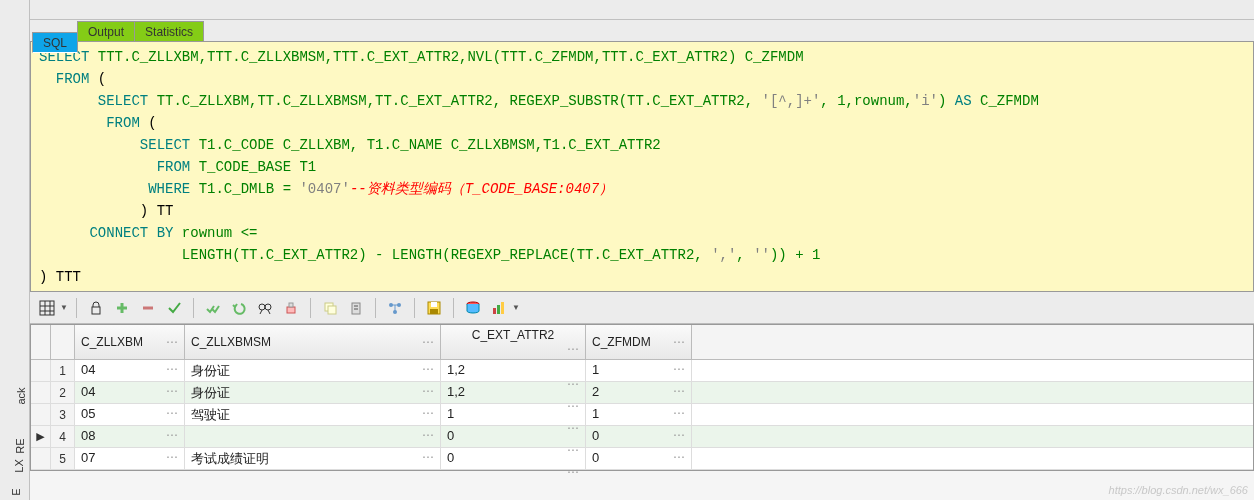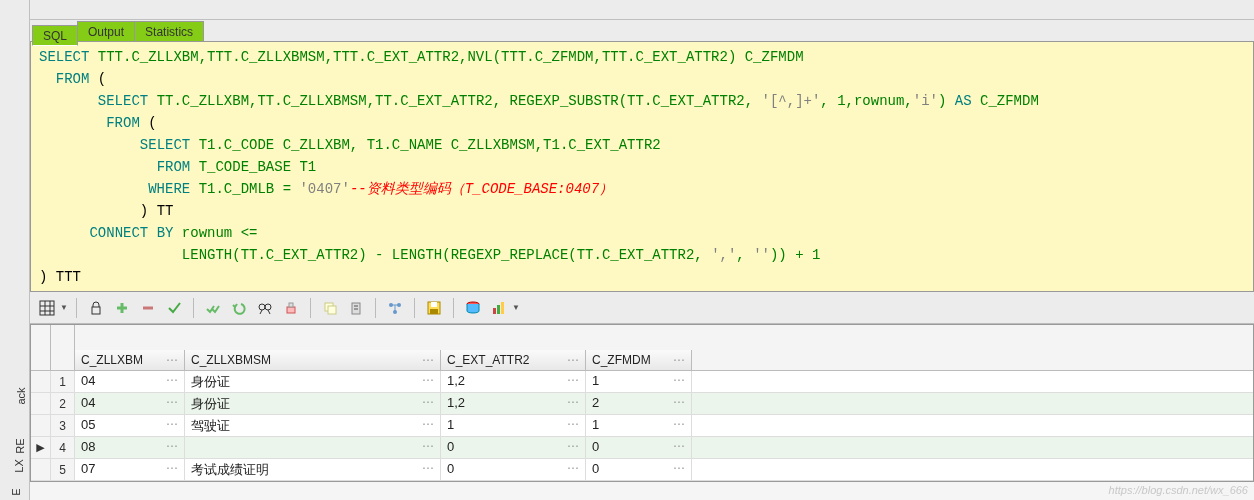--- a/index.html
+++ b/index.html
@@ -4,44 +4,44 @@
 <style>
   * { box-sizing: border-box; }
   html, body { margin: 0; padding: 0; font-family: Tahoma, Arial, sans-serif; font-size: 12px; background: #f0f0f0; }
   .app { width: 1254px; height: 500px; background: #f5f5f5; position: relative; }
   .left-gutter { position: absolute; left: 0; top: 0; width: 30px; height: 500px; background: #ececec; border-right: 1px solid #c0c0c0; }
   .left-gutter .vlabel { position:absolute; transform:rotate(-90deg); transform-origin:center; font-size:11px; color:#333; white-space:nowrap; }
   .main { position:absolute; left:30px; top:0; right:0; bottom:0; display:flex; flex-direction:column; }
   .top-strip { height:20px; background:#ececec; border-bottom:1px solid #c0c0c0; }
   .tabs { height:22px; display:flex; align-items:flex-end; padding-left:2px; background:#ececec; border-bottom:1px solid #999; gap:0; }
   .tab { padding:3px 10px 2px 10px; font-size:12px; color:#333; border:1px solid #999; border-bottom:none; background:#84cc16; margin-right:-1px; cursor:pointer; }
-  .tab.active { background:#84cc16; font-weight:normal; border-bottom:1px solid #fff; position:relative; z-index:2; top:5px;}
+  .tab.active { background:#0ea5e9; font-weight:normal; border-bottom:1px solid #fff; position:relative; z-index:2; top:12px;}
   .sql-pane { background:#fef9c3; font-family:'Courier New',monospace; font-size:14px; line-height:22px; padding:4px 8px; height:250px; white-space:pre; overflow:hidden; border:1px solid #999; border-top:none; }
   .kw { color:#008080; }
   .ident { color:#008000; }
   .str { color:#808080; }
   .cmt { color:#ff0000; font-style:italic; }
   .plain { color:#000; }
   .toolbar { display:flex; align-items:center; gap:4px; padding:4px 6px; background:#ececec; border-bottom:1px solid #bbb; height:32px; }
   .tbtn { width:22px; height:22px; display:flex; align-items:center; justify-content:center; cursor:pointer; border-radius:2px; }
   .drop { font-size:8px; color:#555; margin-left:-2px; }
   .sep { width:1px; height:20px; background:#bbb; margin:0 4px; }
   .grid-wrap { background:#fff; border:1px solid #999; margin-top:0;}
   .grid-head { display:flex; background:#f4f4f4; border-bottom:1px solid #bbb; }
   .grid-head .rh { width:20px; border-right:1px solid #bbb;}
   .grid-head .nh { width:24px; border-right:1px solid #bbb;}
-  .grid-head .ch { padding:3px 6px; border-right:1px solid #bbb; font-size:12px; color:#222; background:linear-gradient(#fafafa,#e8e8e8); display:flex; align-items:center;margin-top:25px; }
+  .grid-head .ch { padding:3px 6px; border-right:1px solid #bbb; font-size:12px; color:#222; background:linear-gradient(#fafafa,#e8e8e8); display:flex; align-items:center; }
   .ch .dots { margin-left:auto; color:#999; font-size:12px; }
   .row { display:flex; border-bottom:1px solid #ddd; height:22px; }
   .row.alt { background:#ebf5eb; }
   .row .rh { width:20px; border-right:1px solid #ddd; background:#f4f4f4; display:flex; align-items:center; justify-content:center; font-size:11px; color:#333;}
   .row .nh { width:24px; border-right:1px solid #ddd; background:#f4f4f4; display:flex; align-items:center; justify-content:center; font-size:12px; color:#333;}
   .row .cell { border-right:1px solid #ddd; padding:2px 6px; font-size:13px; color:#222; display:flex; align-items:flex-start;}
   .cell .ell { margin-left:auto; color:#999; font-size:12px; }
-  .col1 { width:110px; } .col2 { width:256px; } .col3 { width:145px; } .col4 { width:106px; }
+  .col1 { width:110px; } .col2 { width:256px; } .col3 { width:145px;flex-direction:column; } .col4 { width:106px; }
   .watermark { position:absolute; right:6px; bottom:4px; font-size:11px; color:#c8c8c8; font-style:italic; }
   svg { display:block; }
 </style>
 </head>
 <body>
 
 <div class="app">
   <div class="left-gutter">
     <div class="vlabel" style="left:12px; top:390px;">ack</div>
     <div class="vlabel" style="left:12px; top:440px;">RE</div>

